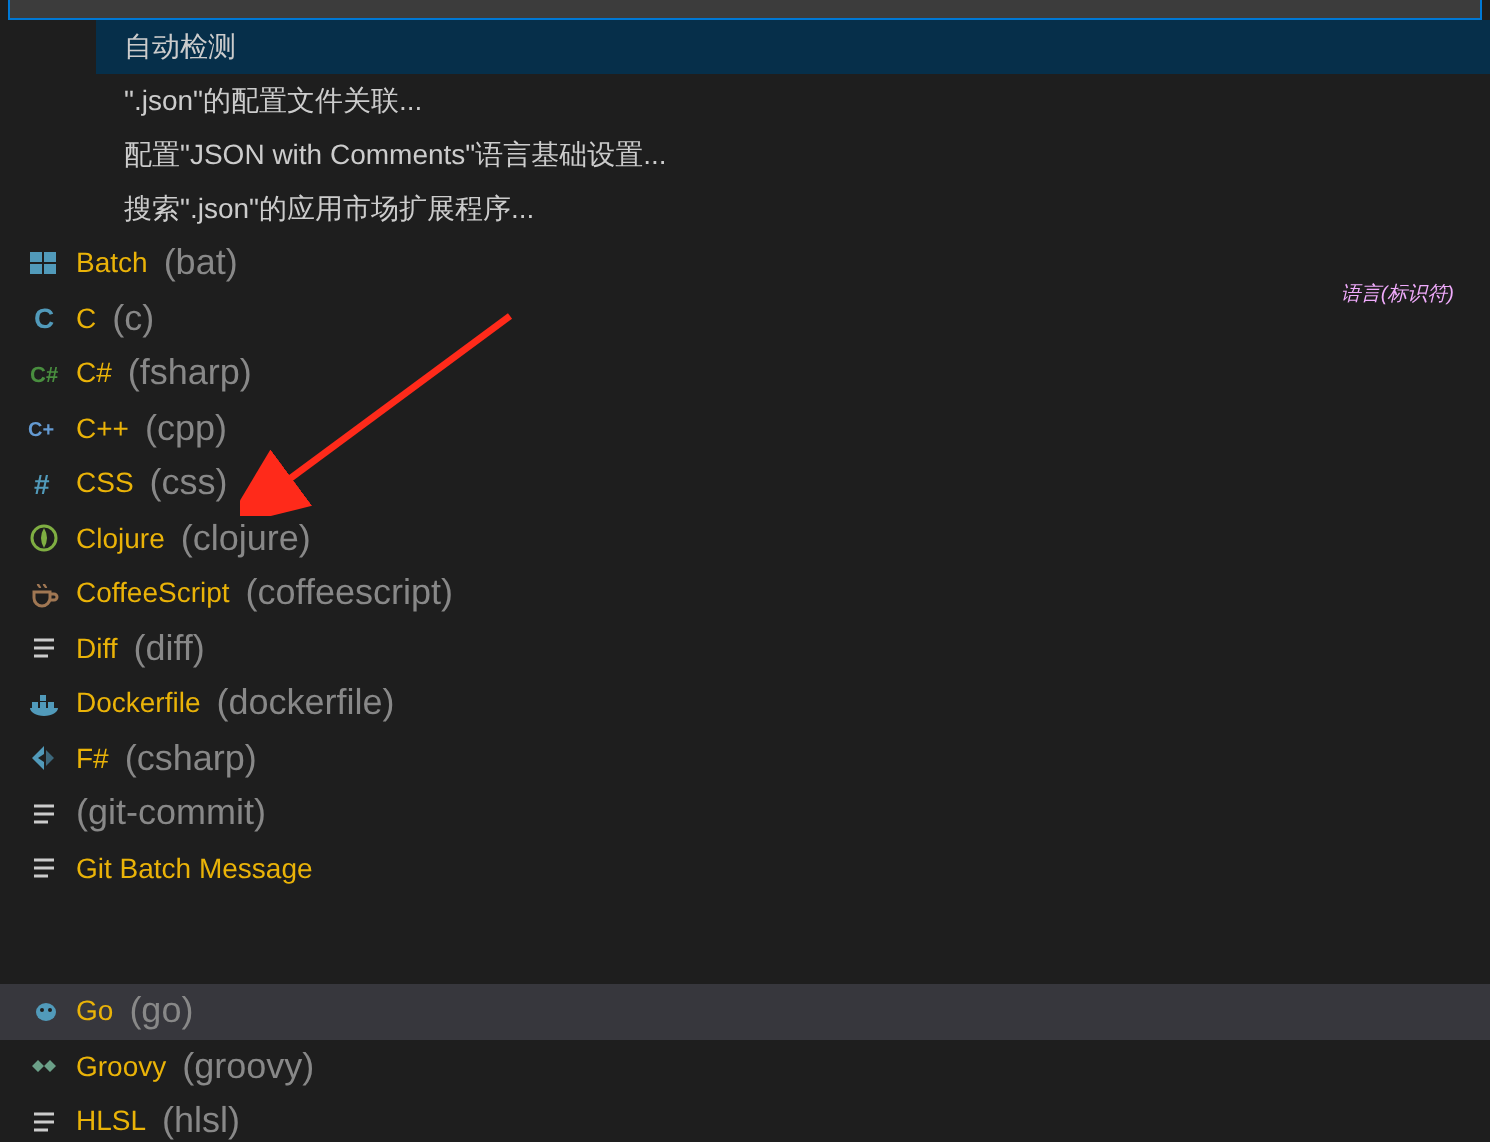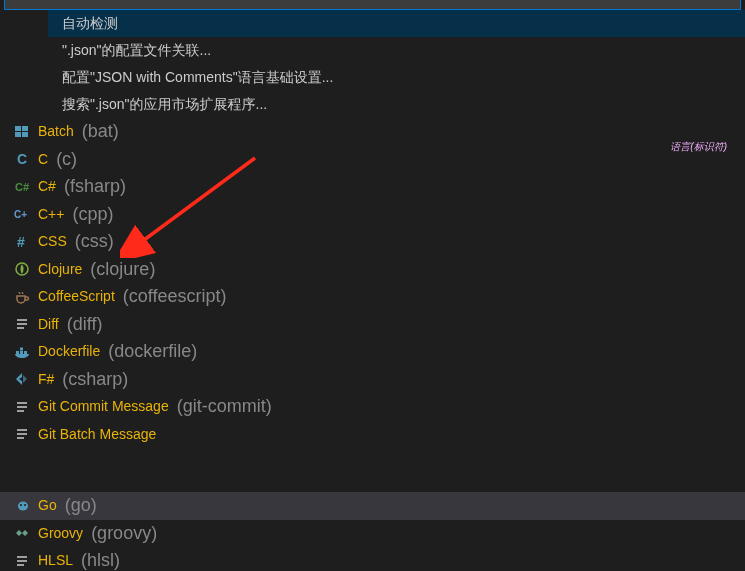--- a/index.html
+++ b/index.html
@@ -197,21 +197,20 @@
       <span class="lang-id">(csharp)</span>
     </div>
     <div class="lang-item">
       <span class="icon">
         <svg viewBox="0 0 16 16" width="16" height="16">
           <line x1="3" y1="4" x2="13" y2="4" stroke="#cccccc" stroke-width="1.5"></line>
           <line x1="3" y1="8" x2="13" y2="8" stroke="#cccccc" stroke-width="1.5"></line>
           <line x1="3" y1="12" x2="10" y2="12" stroke="#cccccc" stroke-width="1.5"></line>
         </svg>
       </span>
-      <span class="lang-name">Git Commit Message</span>
       <span class="lang-id">(git-commit)</span>
     </div>
     <div class="lang-item">
       <span class="icon">
         <svg viewBox="0 0 16 16" width="16" height="16">
           <line x1="3" y1="4" x2="13" y2="4" stroke="#cccccc" stroke-width="1.5"></line>
           <line x1="3" y1="8" x2="13" y2="8" stroke="#cccccc" stroke-width="1.5"></line>
           <line x1="3" y1="12" x2="10" y2="12" stroke="#cccccc" stroke-width="1.5"></line>
         </svg>
       </span>

